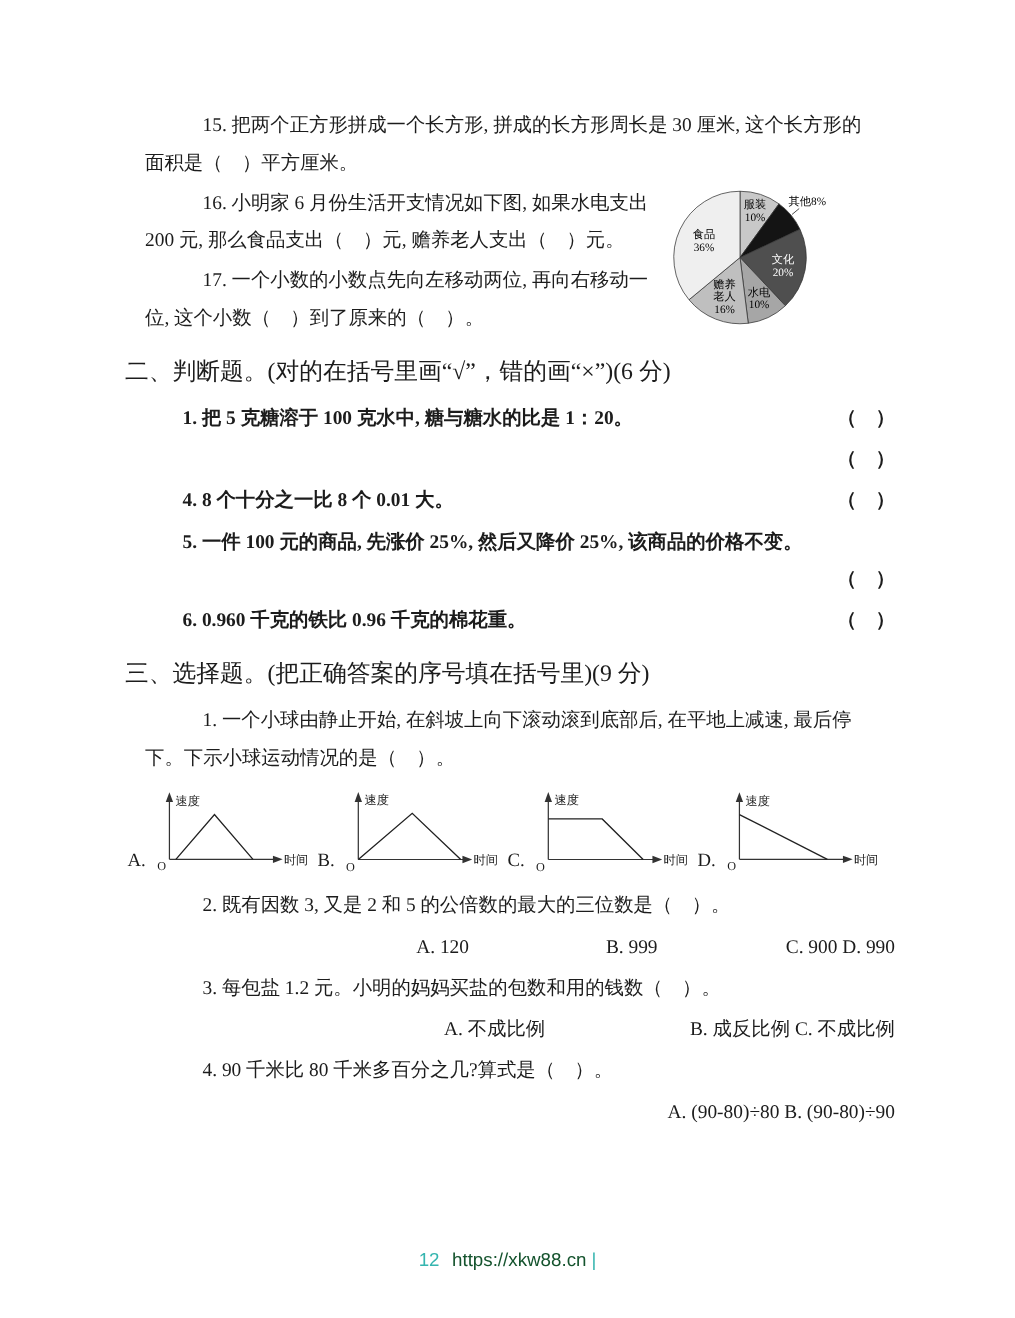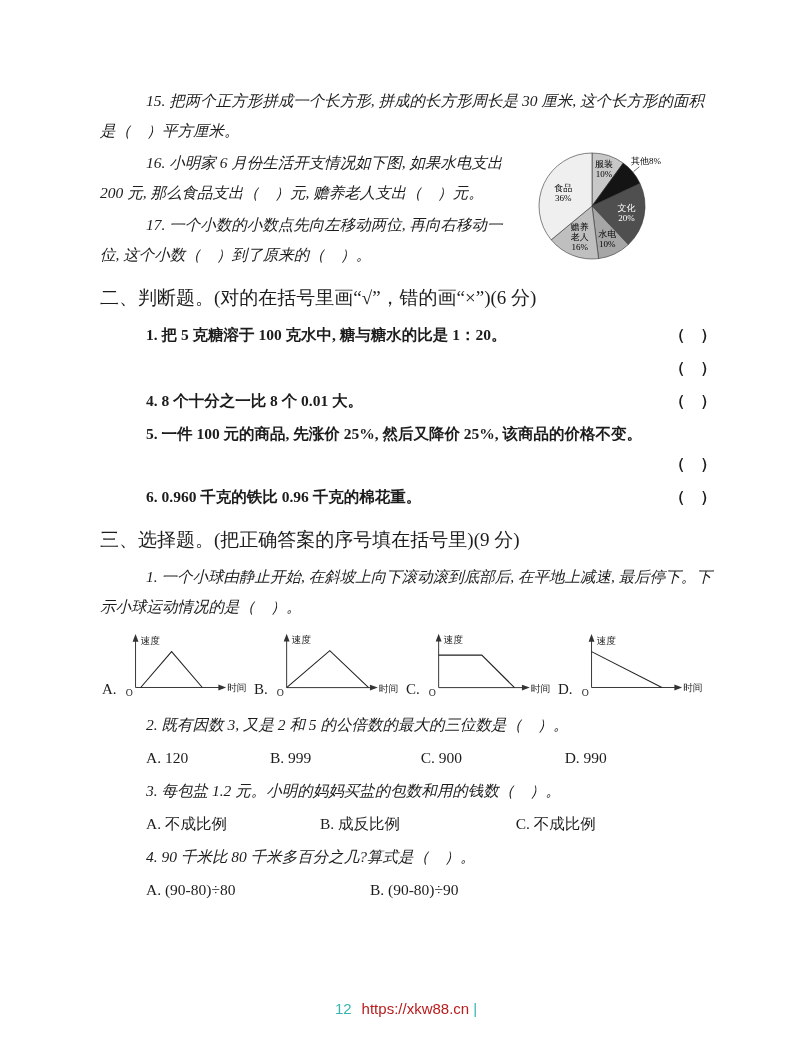--- a/index.html
+++ b/index.html
@@ -5,45 +5,45 @@
   html,body{margin:0;padding:0;background:#ffffff;}
   .page{
     position:relative;
     width:812px;height:1054px;
     background:#ffffff;
     font-family:"Liberation Serif","DejaVu Serif",serif;
     color:#1c1c1c;
     overflow:hidden;
   }
   .content{position:absolute;left:100px;top:84px;width:616px;}
-  p.q{margin:2px 0;text-indent:46px;line-height:30px;font-size:15.5px;font-style:italic;}
+  p.q{margin:2px 16px;text-indent:46px;line-height:30px;font-size:15.5px;}
   p.q.narrow{width:408px;}
   .q16-block{position:relative;}
   .pie-box{position:absolute;right:32px;top:-10px;width:170px;height:135px;}
   .sec{font-size:19px;font-weight:400;margin:14px 0 8px 0;line-height:28px;}
   .judge-item{display:flex;flex-wrap:wrap;padding-left:46px;margin:3px 0;line-height:30px;font-size:15.5px;font-weight:bold;}
   .judge-item .jb{margin-left:auto;}
   .judge-item .force-wrap{flex-basis:100%;}
   .graphs-row{display:flex;margin:6px 0 2px 2px;}
   .graph-fig{display:flex;align-items:flex-end;width:152px;}
   .gletter{font-size:15px;margin:0 1px 10px 0;}
   .mini-graph text{font-size:10px;fill:#1c1c1c;}
   .mini-graph .axis{stroke:#333;stroke-width:1;}
   .mini-graph .axis-fill{fill:#333;}
-  .opts{padding-left:46px;margin:3px 0;line-height:30px;font-size:15.5px;}
+  .opts{padding-left:46px;margin:3px 0;line-height:30px;font-size:15.5px;text-align:right;}
   .opt{display:inline-block;}
   .w120{width:120px}.w147{width:147px}.w140{width:140px}
   .w170{width:170px}.w192{width:192px}.w220{width:220px}
   .footer{
     position:absolute;left:0;right:0;top:1000px;
     text-align:center;
     font-family:"Liberation Sans","DejaVu Sans",sans-serif;
     font-size:15px;color:#35b5af;
   }
-  .footer a{color:#b91c1c;text-decoration:none;margin-left:10px;cursor:pointer;}
+  .footer a{color:#14532d;text-decoration:none;margin-left:10px;cursor:pointer;}
   .footer .bar{margin-left:4px;}
   .pie-svg text{font-size:9px;}
 </style>
 </head>
 <body>
 
 <div class="page">
   <div class="content">
 
     <p class="q">15. 把两个正方形拼成一个长方形, 拼成的长方形周长是 30 厘米, 这个长方形的面积是（　）平方厘米。</p>

